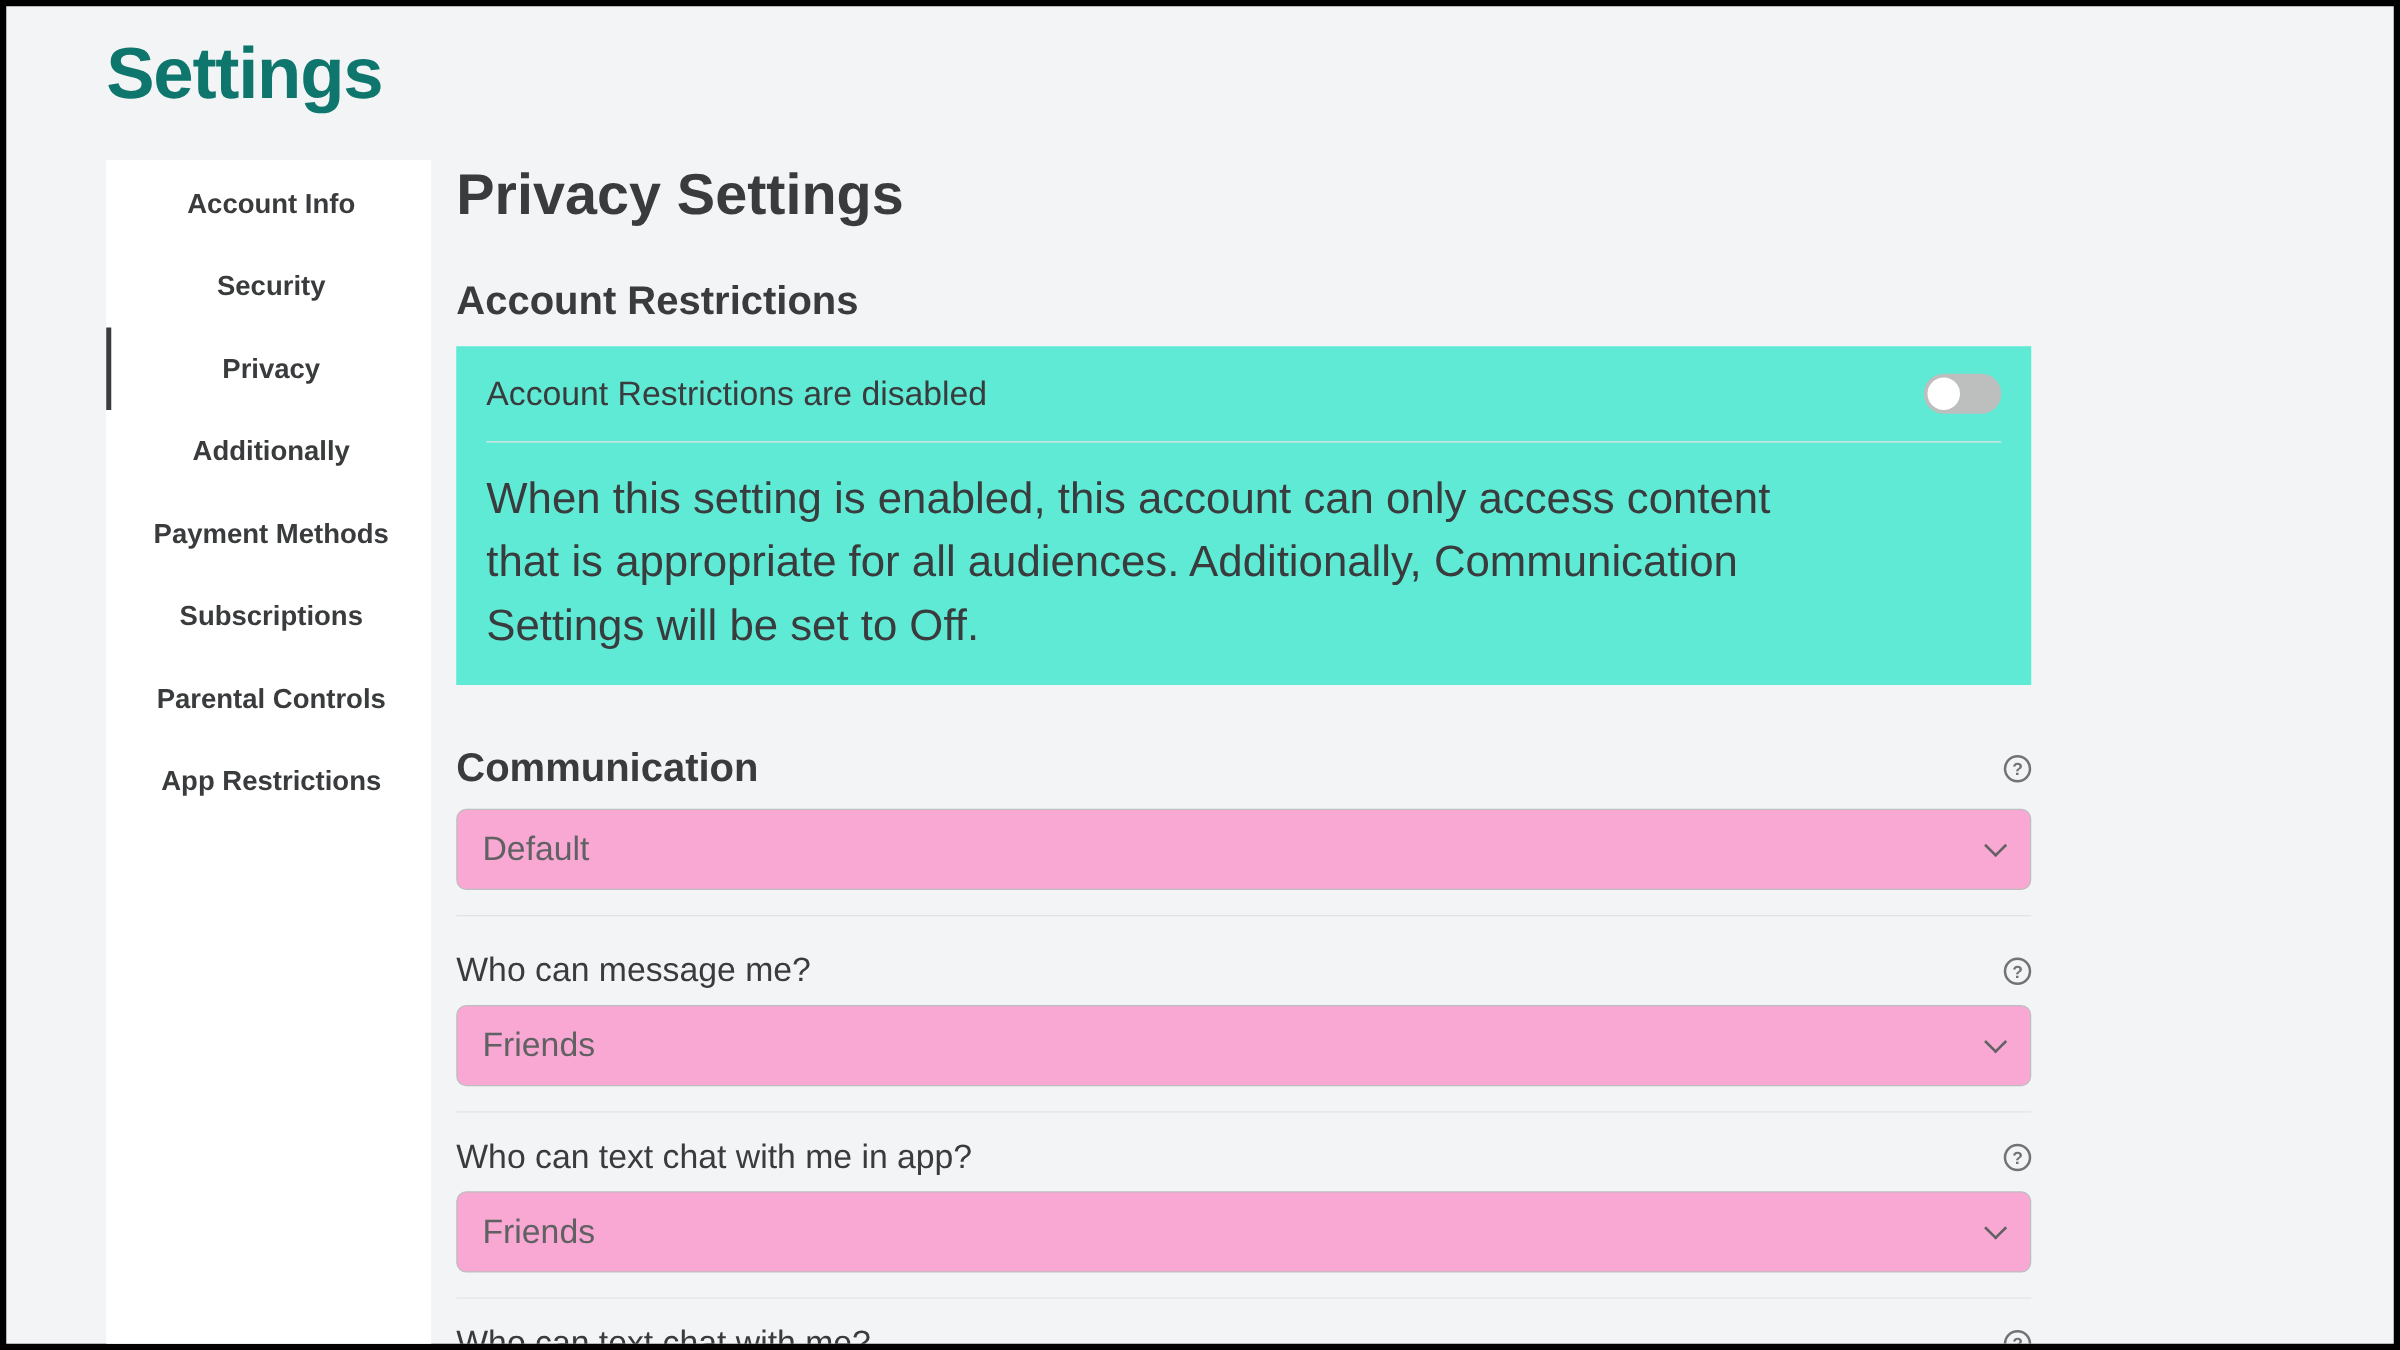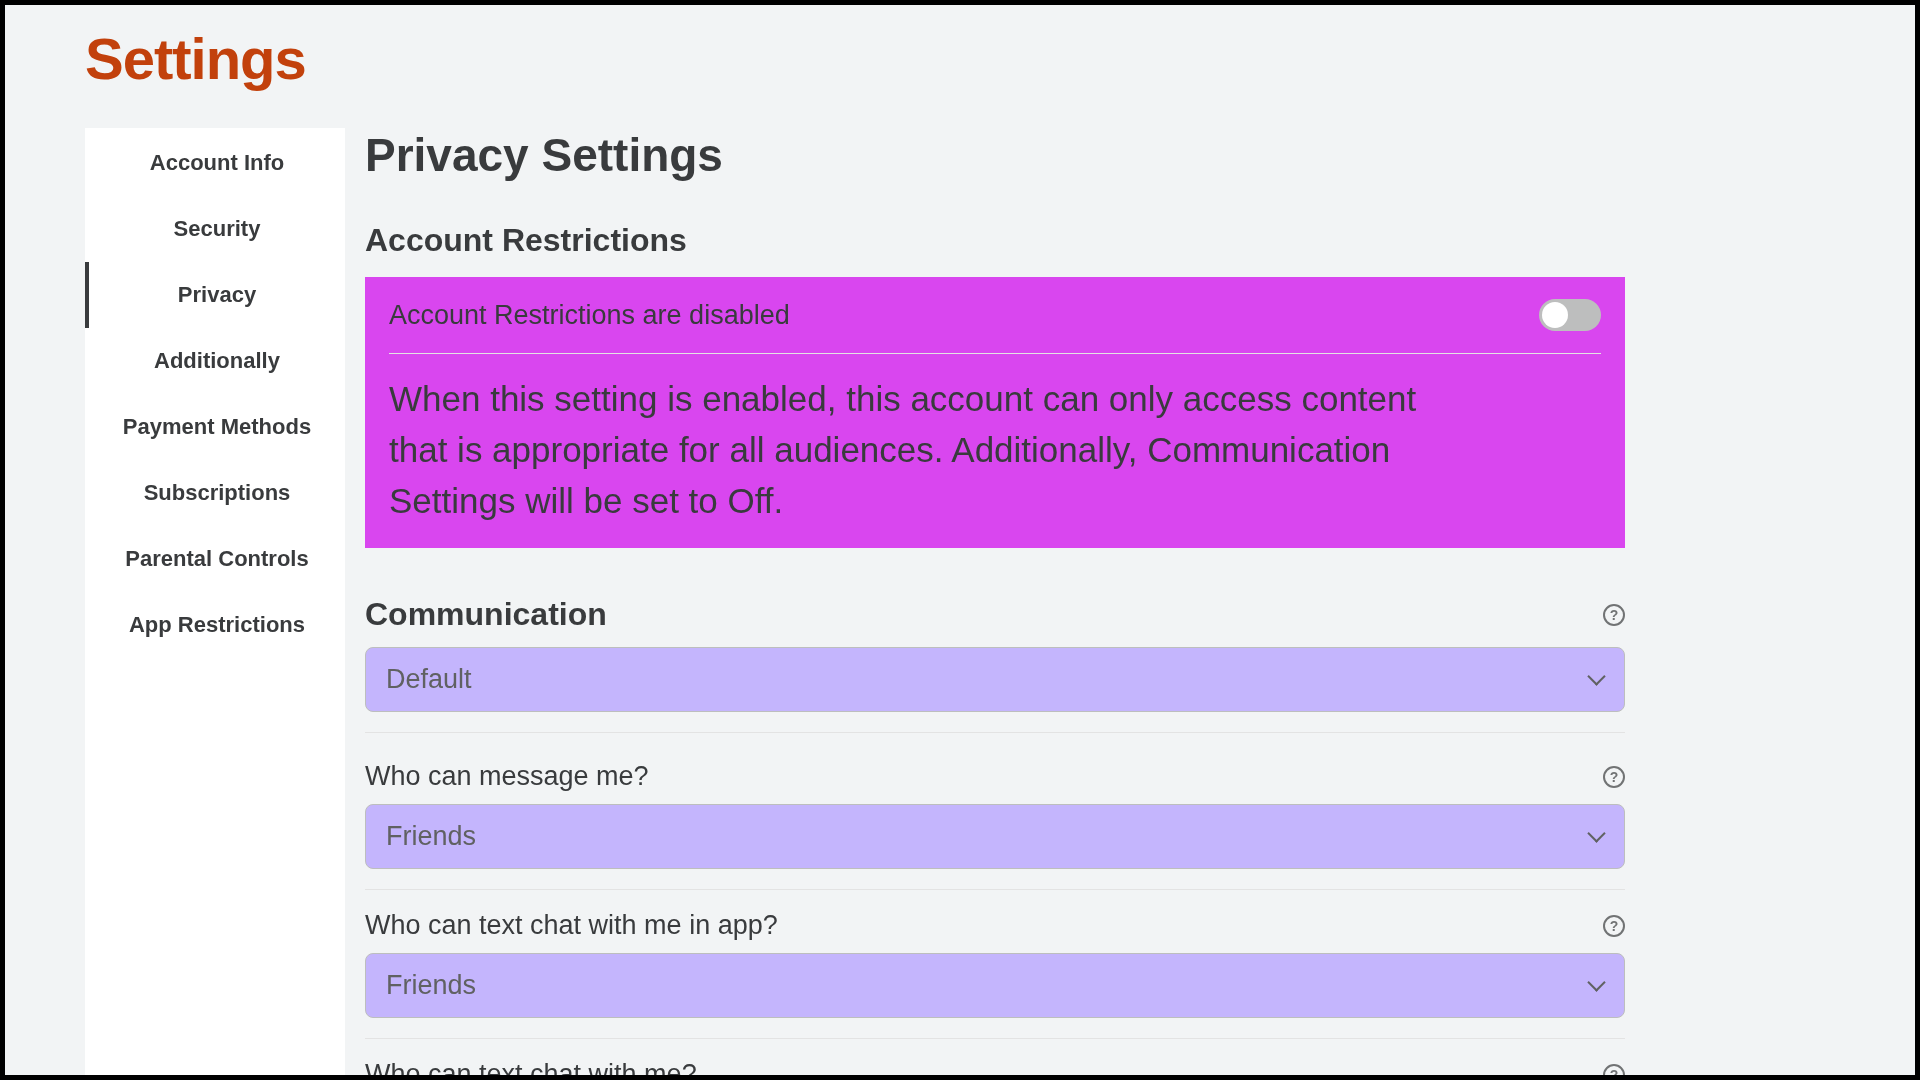--- a/index.html
+++ b/index.html
@@ -10,21 +10,21 @@
   height: 1080px;
   overflow: hidden;
   border: 5px solid #000;
 }
 .page {
   padding: 20px 80px 0 80px;
 }
 .page-title {
   font-size: 58px;
   font-weight: 800;
-  color: #c2410c;
+  color: #0f766e;
   margin-bottom: 36px;
   letter-spacing: -1px;
 }
 .layout {
   display: flex;
   gap: 20px;
 }
 .sidebar {
   width: 260px;
   background: #fff;
@@ -54,21 +54,21 @@
   color: #393b3d;
   margin-bottom: 40px;
 }
 .subsection-title {
   font-size: 32px;
   font-weight: 800;
   color: #393b3d;
   margin-bottom: 18px;
 }
 .card {
-  background: #d946ef;
+  background: #5eead4;
   padding: 22px 24px;
   margin-bottom: 48px;
 }
 .card-row {
   display: flex;
   align-items: center;
   justify-content: space-between;
   padding-bottom: 22px;
   border-bottom: 1px solid #e3e3e3;
 }
@@ -123,21 +123,21 @@
   display: flex;
   align-items: center;
   justify-content: center;
   font-size: 14px;
   color: #717374;
   font-weight: 600;
   cursor: pointer;
 }
 .select-box {
   width: 100%;
-  background: #c4b5fd;
+  background: #f9a8d4;
   border: 1px solid #bdbebe;
   border-radius: 8px;
   padding: 16px 20px;
   display: flex;
   align-items: center;
   justify-content: space-between;
   cursor: pointer;
 }
 .select-value {
   font-size: 27px;

